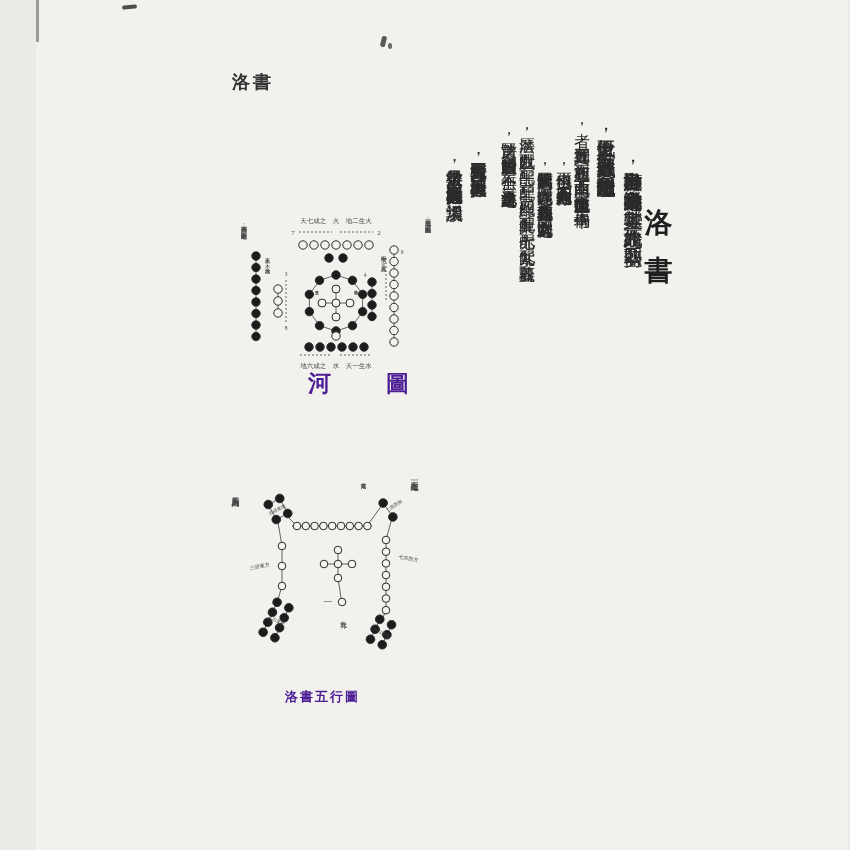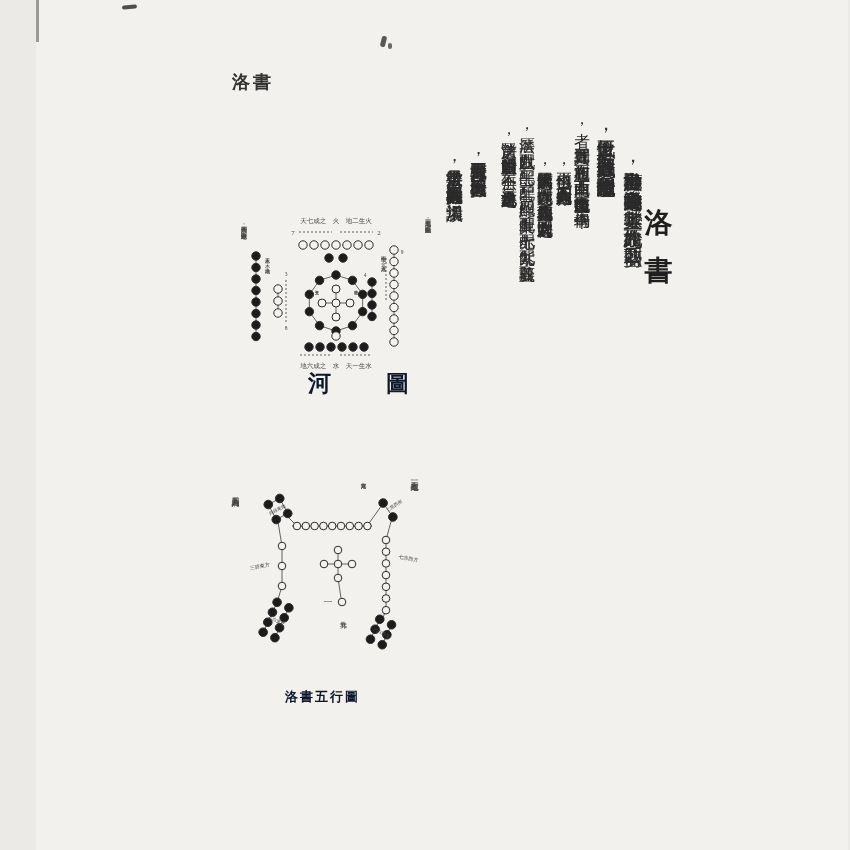--- a/index.html
+++ b/index.html
@@ -26,21 +26,21 @@
   }
   #running-header{
     position:absolute;left:196px;top:70px;
     font-size:18px;font-weight:bold;letter-spacing:3px;color:#333;
   }
   #section-title{
     left:608px;top:186px;
     font-size:28px;font-weight:bold;letter-spacing:8px;color:#1f1f1f;
   }
   .caption{
-    position:absolute;font-weight:bold;color:#0f172a;white-space:nowrap;
+    position:absolute;font-weight:bold;color:#4c1d95;white-space:nowrap;
   }
   #hetu-caption{left:272px;top:368px;font-size:23px;letter-spacing:16px;}
   #luoshu-caption{left:249px;top:688px;font-size:13px;letter-spacing:2px;}
   #page-number{
     position:absolute;left:0;top:786px;width:850px;text-align:right;
     font-size:17px;color:#222;font-family:"Liberation Serif",serif;
   }
   svg.diagram{position:absolute;overflow:visible;}
   svg text{fill:#474747;font-family:"Liberation Serif","DejaVu Serif",serif;}
   .artifact{position:absolute;background:#4e4e4e;border-radius:2px;}

